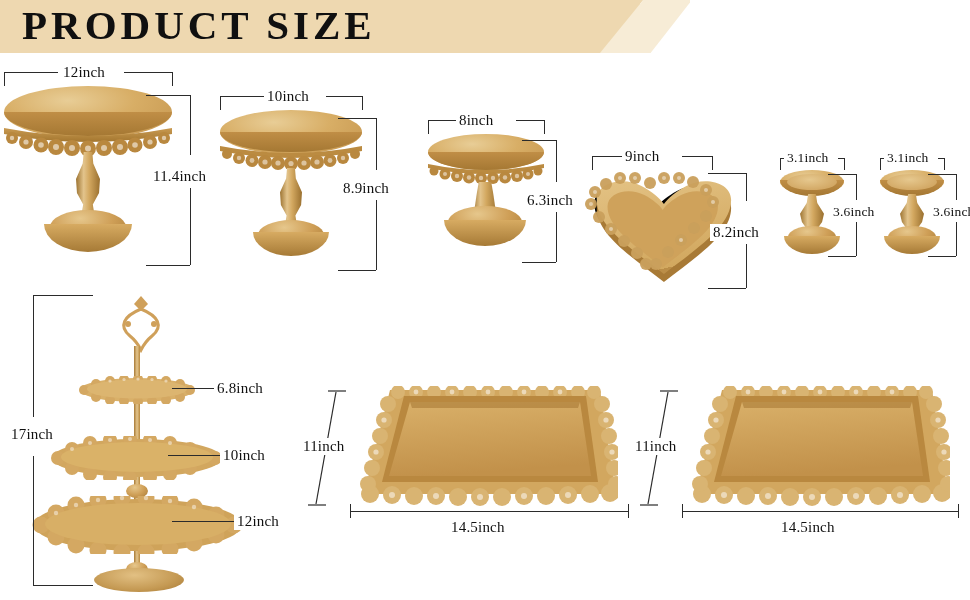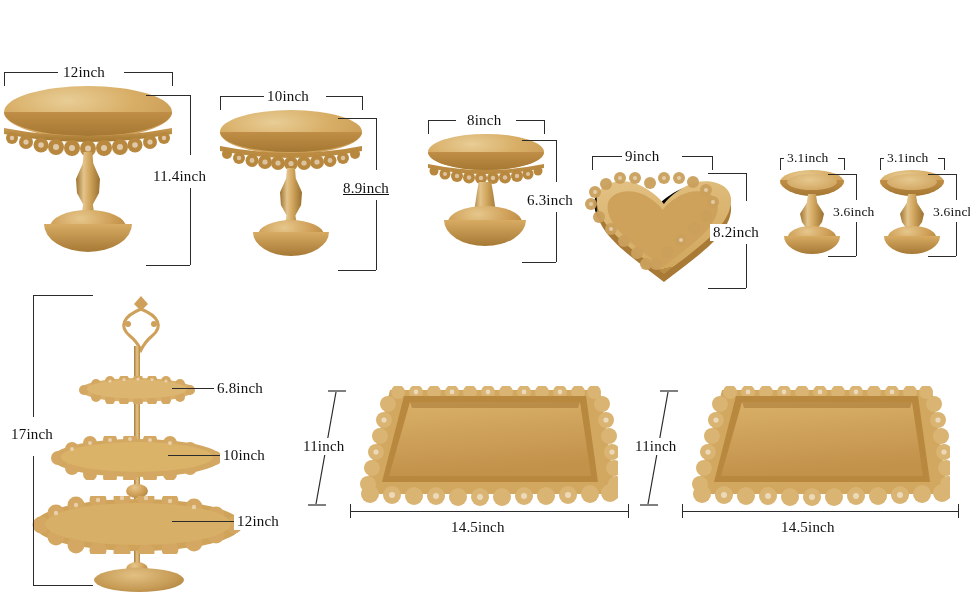--- a/index.html
+++ b/index.html
@@ -41,20 +41,26 @@
   .stem{position:absolute;}
   .foot{position:absolute;border-radius:50%;
      background:radial-gradient(ellipse at 40% 25%,#e6c78c 0%,#cf9f57 50%,#a87a35 100%);}
   .tier{position:absolute;}
 </style>
 </head>
 <body>
 
 <div id="stage">
 
+  <div class="banner">
+    <div class="banner-base"></div>
+    <div class="banner-wedge"></div>
+    <div class="banner-wedge-light"></div>
+    <div class="banner-title">PRODUCT SIZE</div>
+  </div>
 
   <div class="obj" style="left:0;top:60px;width:200px;height:220px;">
 
     <div class="plate" style="left:4px;top:26px;width:168px;height:52px;"></div>
     <div class="plate-rim" style="left:4px;top:52px;width:168px;height:24px;border-radius:0 0 50% 50%/0 0 100% 100%;"></div>
 
     <div class="lace" style="left:4px;top:66px;width:168px;height:34px;">
       <svg width="168" height="34" viewBox="0 0 168 34">
         <defs>
           <linearGradient id="lg12" x1="0" y1="0" x2="0" y2="1">
@@ -153,21 +159,21 @@
     <div class="tick-v" style="left:12px;top:8px;height:14px;"></div>
     <div class="tick-v" style="left:154px;top:8px;height:14px;"></div>
     <div class="dim-h" style="left:12px;top:8px;width:44px;"></div>
     <div class="dim-h" style="left:118px;top:8px;width:37px;"></div>
     <div class="lbl" style="left:56px;top:0;">10inch</div>
 
     <div class="dim-h" style="left:130px;top:30px;width:38px;"></div>
     <div class="dim-h" style="left:130px;top:182px;width:38px;"></div>
     <div class="dim-v" style="left:168px;top:30px;height:52px;"></div>
     <div class="dim-v" style="left:168px;top:112px;height:70px;"></div>
-    <div class="lbl" style="left:132px;top:92px;text-decoration:underline;">8.9inch</div>
+    <div class="lbl" style="left:132px;top:92px;">8.9inch</div>
   </div>
 
   <div class="obj" style="left:404px;top:110px;width:165px;height:170px;">
     <div class="plate" style="left:24px;top:24px;width:116px;height:36px;"></div>
     <div class="plate-rim" style="left:24px;top:42px;width:116px;height:18px;border-radius:0 0 50% 50%/0 0 100% 100%;"></div>
     <div class="lace" style="left:24px;top:52px;width:116px;height:26px;">
       <svg width="116" height="26" viewBox="0 0 116 26">
         <path d="M0,2 Q58,14 116,2 L116,6 Q58,18 0,6 Z" fill="#bb8b41"></path>
         <g fill="#b9883f">
           <circle cx="6" cy="9" r="4.5"></circle>
@@ -196,21 +202,21 @@
     <div class="stem gold-stem" style="left:68px;top:72px;width:26px;height:30px;
                 clip-path:polygon(26% 0,74% 0,82% 40%,92% 100%,8% 100%,18% 40%);"></div>
     <div class="foot" style="left:44px;top:96px;width:74px;height:32px;"></div>
     <div class="foot" style="left:40px;top:110px;width:82px;height:26px;
                 background:linear-gradient(180deg,#d7ab62 0%,#a67a36 100%);border-radius:0 0 50% 50%/0 0 100% 100%;"></div>
 
     <div class="tick-v" style="left:24px;top:10px;height:14px;"></div>
     <div class="tick-v" style="left:140px;top:10px;height:14px;"></div>
     <div class="dim-h" style="left:24px;top:10px;width:28px;"></div>
     <div class="dim-h" style="left:112px;top:10px;width:29px;"></div>
-    <div class="lbl" style="left:60px;top:2px;">8inch</div>
+    <div class="lbl" style="left:52px;top:2px;">8inch</div>
 
     <div class="dim-h" style="left:118px;top:30px;width:34px;"></div>
     <div class="dim-h" style="left:118px;top:152px;width:34px;"></div>
     <div class="dim-v" style="left:152px;top:30px;height:42px;"></div>
     <div class="dim-v" style="left:152px;top:102px;height:50px;"></div>
     <div class="lbl" style="left:120px;top:82px;">6.3inch</div>
   </div>
 
   <div class="obj" style="left:572px;top:148px;width:195px;height:150px;">
     <svg width="165" height="125" viewBox="0 0 165 125" style="position:absolute;left:8px;top:18px;">

